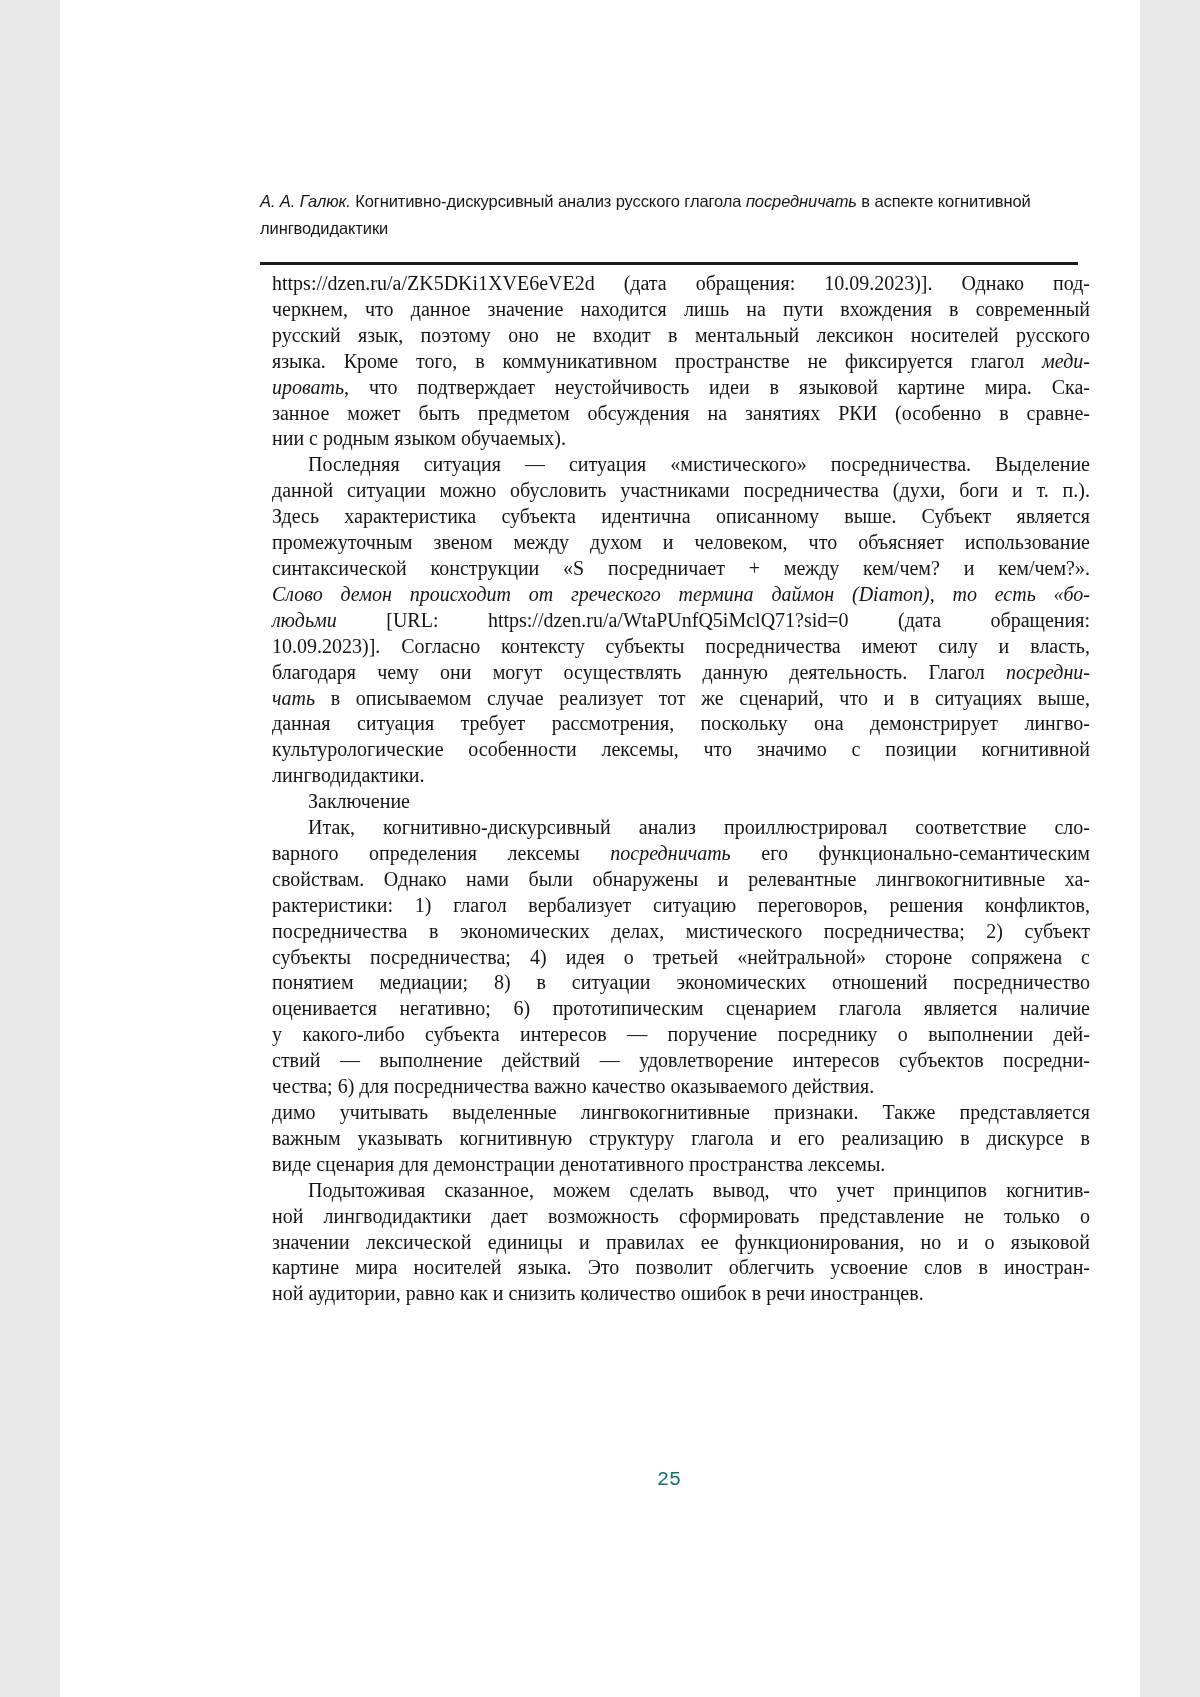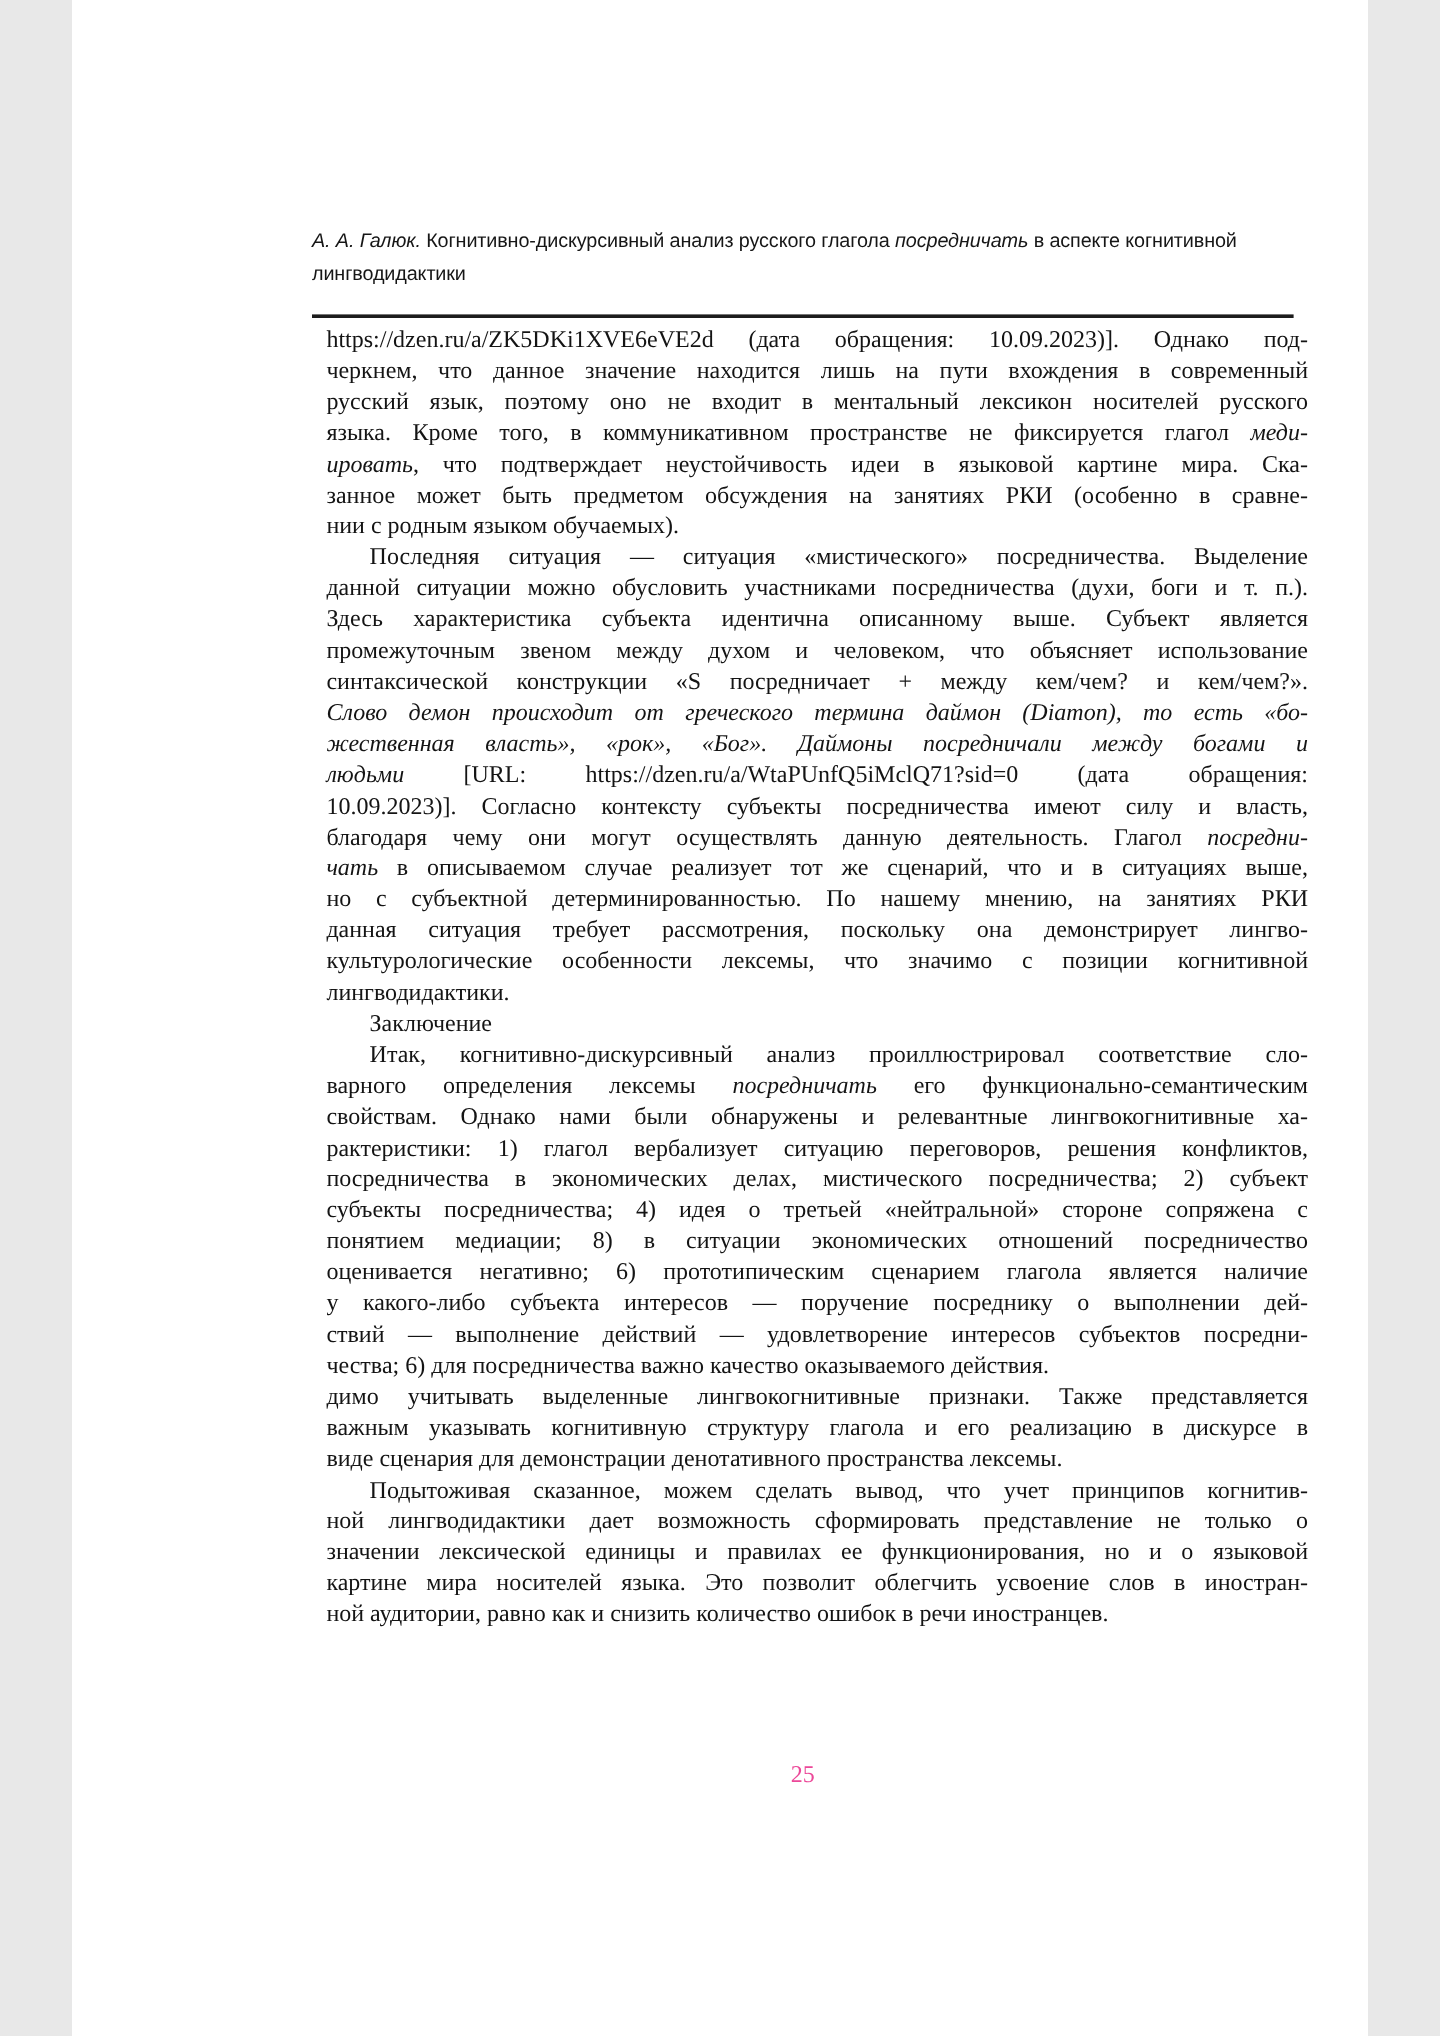--- a/index.html
+++ b/index.html
@@ -46,21 +46,22 @@
   }
   .line.indent{
     text-indent:36px;
   }
   .page-number{
     position:absolute;
     left:200px;top:1468px;
     width:818px;
     text-align:center;
     font-size:20px;
-    color:#ec4899;
+    color:#0f766e;
+    font-family:Liberation Mono, monospace;
   }
   i,.it{font-style:italic;}
   b,.bd{font-weight:normal;}
 </style>
 </head>
 <body>
 
 <div class="page">
   <div class="running-header">
     <div><span class="it">А. А. Галюк.</span><span> Когнитивно-дискурсивный анализ русского глагола </span><span class="it">посредничать</span><span> в аспекте когнитивной лингводидактики</span></div>
@@ -73,26 +74,24 @@
       <div class="line"><span>языка. Кроме того, в коммуникативном пространстве не фиксируется глагол </span><span class="it">меди-</span></div>
       <div class="line"><span class="it">ировать</span><span>, что подтверждает неустойчивость идеи в языковой картине мира. Ска-</span></div>
       <div class="line"><span>занное может быть предметом обсуждения на занятиях РКИ (особенно в сравне-</span></div>
       <div class="line last"><span>нии с родным языком обучаемых).</span></div>
       <div class="line indent"><span>Последняя ситуация — ситуация «мистического» посредничества. Выделение</span></div>
       <div class="line"><span>данной ситуации можно обусловить участниками посредничества (духи, боги и т. п.).</span></div>
       <div class="line"><span>Здесь характеристика субъекта идентична описанному выше. Субъект является</span></div>
       <div class="line"><span>промежуточным звеном между духом и человеком, что объясняет использование</span></div>
       <div class="line"><span>синтаксической конструкции «S посредничает + между кем/чем? и кем/чем?».</span></div>
       <div class="line"><span class="it">Слово демон происходит от греческого термина даймон (Diamon), то есть «бо-</span></div>
-      <div class="line"><span class="it">жественная власть», «рок», «Бог». Даймоны посредничали между богами и</span></div>
       <div class="line"><span class="it">людьми</span><span> [URL: https://dzen.ru/a/WtaPUnfQ5iMclQ71?sid=0 (дата обращения:</span></div>
       <div class="line"><span>10.09.2023)]. Согласно контексту субъекты посредничества имеют силу и власть,</span></div>
       <div class="line"><span>благодаря чему они могут осуществлять данную деятельность. Глагол </span><span class="it">посредни-</span></div>
       <div class="line"><span class="it">чать</span><span> в описываемом случае реализует тот же сценарий, что и в ситуациях выше,</span></div>
-      <div class="line"><span>но с субъектной детерминированностью. По нашему мнению, на занятиях РКИ</span></div>
       <div class="line"><span>данная ситуация требует рассмотрения, поскольку она демонстрирует лингво-</span></div>
       <div class="line"><span>культурологические особенности лексемы, что значимо с позиции когнитивной</span></div>
       <div class="line last"><span>лингводидактики.</span></div>
       <div class="line last indent"><span class="bd">Заключение</span></div>
       <div class="line indent"><span>Итак, когнитивно-дискурсивный анализ проиллюстрировал соответствие сло-</span></div>
       <div class="line"><span>варного определения лексемы </span><span class="it">посредничать</span><span> его функционально-семантическим</span></div>
       <div class="line"><span>свойствам. Однако нами были обнаружены и релевантные лингвокогнитивные ха-</span></div>
       <div class="line"><span>рактеристики: 1) глагол вербализует ситуацию переговоров, решения конфликтов,</span></div>
       <div class="line"><span>посредничества в экономических делах, мистического посредничества; 2) субъект</span></div>
       <div class="line"><span>субъекты посредничества; 4) идея о третьей «нейтральной» стороне сопряжена с</span></div>

